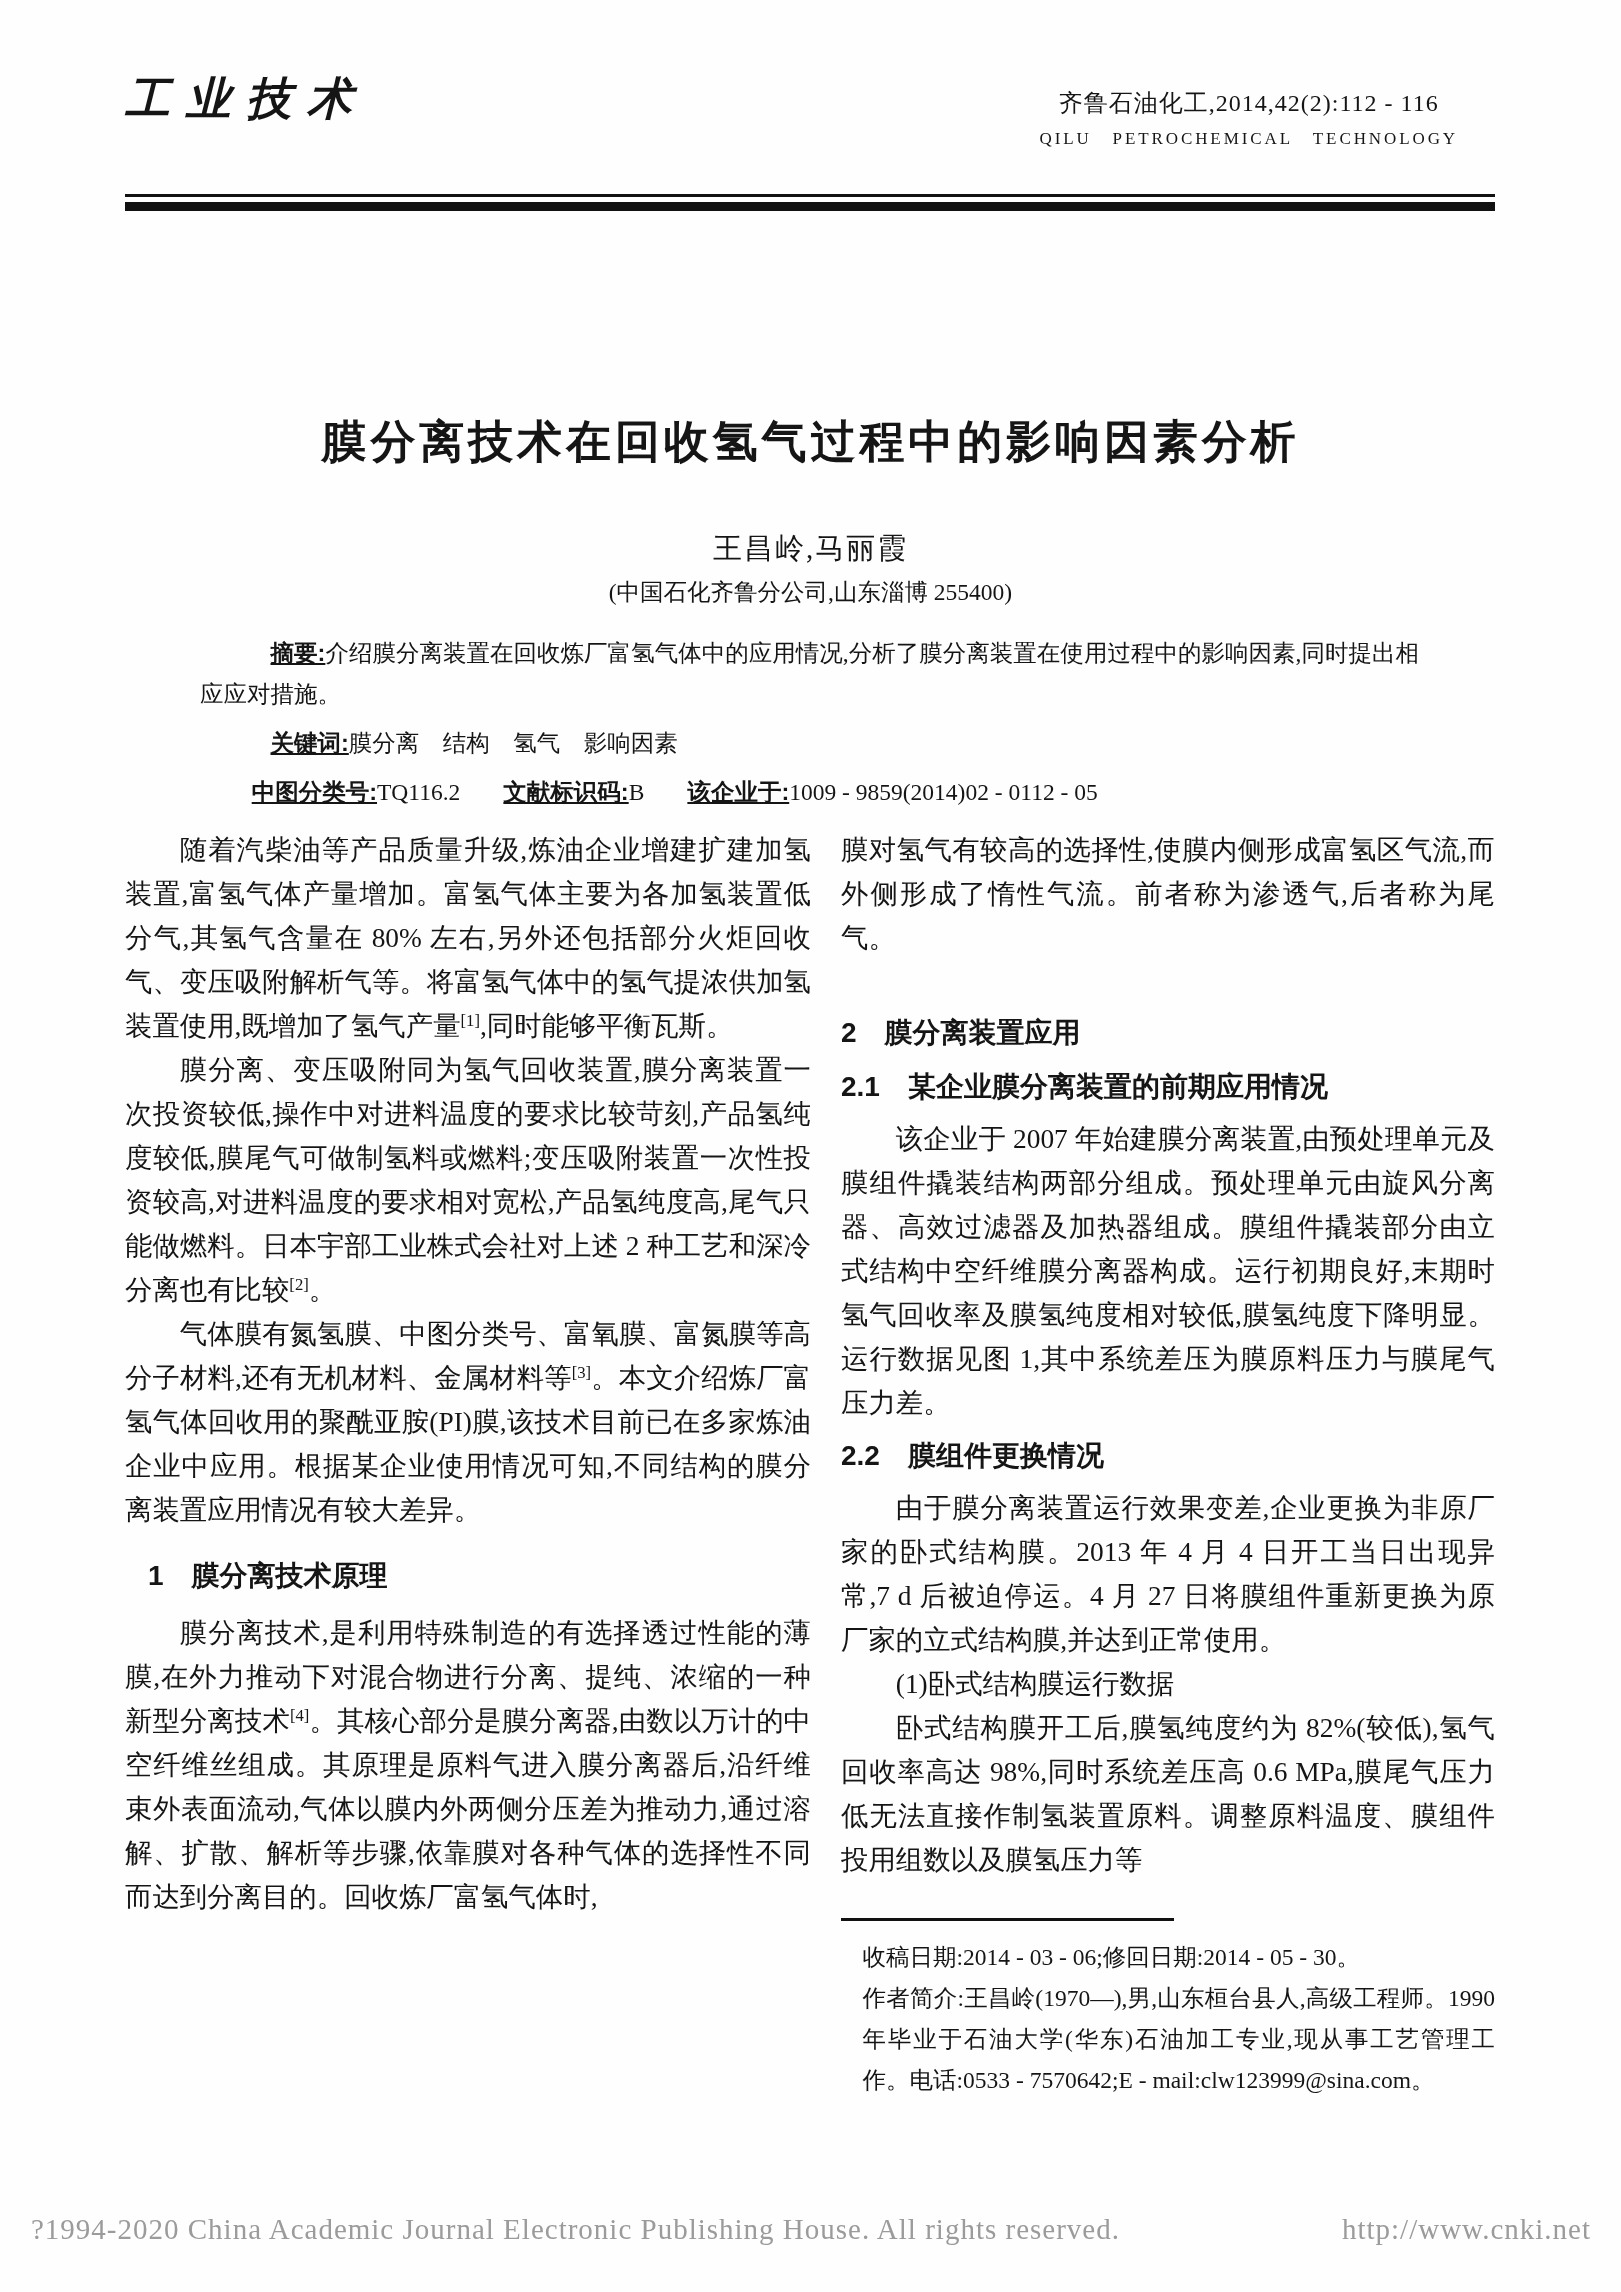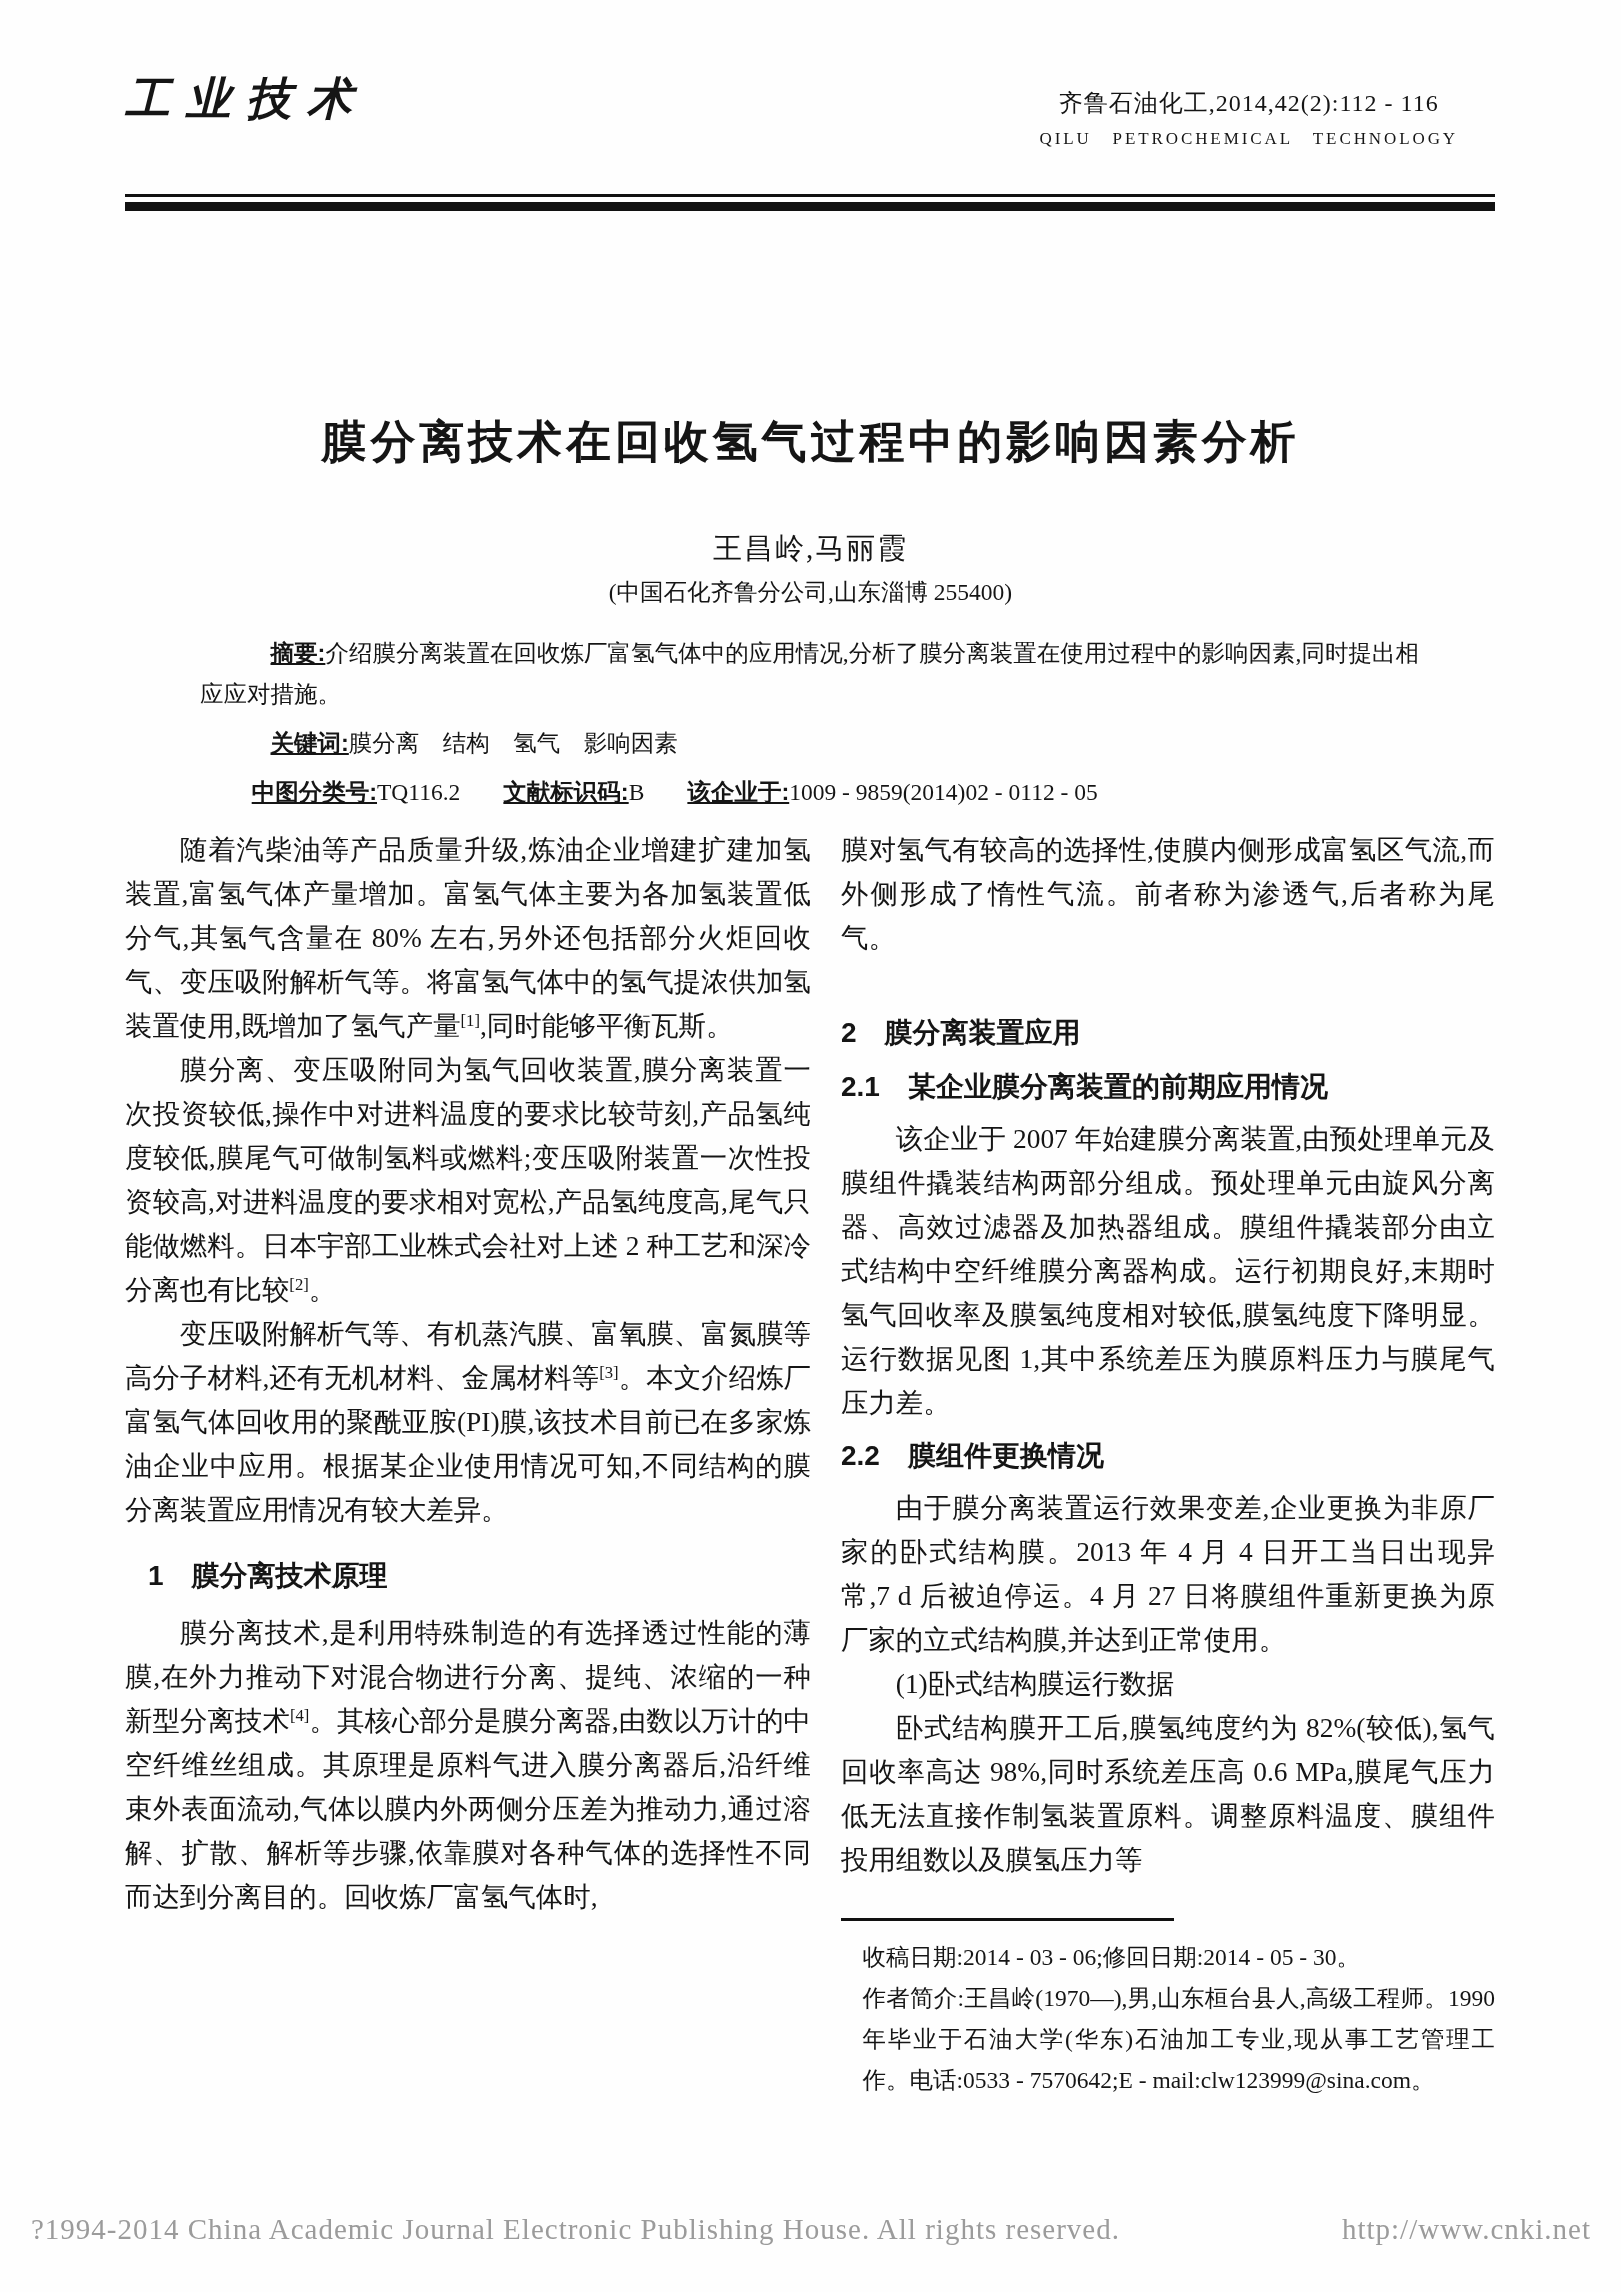--- a/index.html
+++ b/index.html
@@ -110,21 +110,21 @@
     <p class="abs"><span class="blabel">摘要:</span><span>介绍膜分离装置在回收炼厂富氢气体中的应用情况,分析了膜分离装置在使用过程中的影响因素,同时提出相应应对措施。</span></p>
     <p class="kw"><span class="blabel">关键词:</span><span>膜分离　结构　氢气　影响因素</span></p>
     <p class="cls"><span class="blabel">中图分类号:</span><span>TQ116.2</span><span class="gap"></span><span class="blabel">文献标识码:</span><span>B</span><span class="gap"></span><span class="blabel">该企业于:</span><span>1009 - 9859(2014)02 - 0112 - 05</span></p>
   </div>
 
   <div class="body">
 
     <div class="col col-left">
       <p class="ind"><span>随着汽柴油等产品质量升级,炼油企业增建扩建加氢装置,富氢气体产量增加。富氢气体主要为各加氢装置低分气,其氢气含量在 80% 左右,另外还包括部分火炬回收气、变压吸附解析气等。将富氢气体中的氢气提浓供加氢装置使用,既增加了氢气产量</span><sup class="ref">[1]</sup><span>,同时能够平衡瓦斯。</span></p>
       <p class="ind"><span>膜分离、变压吸附同为氢气回收装置,膜分离装置一次投资较低,操作中对进料温度的要求比较苛刻,产品氢纯度较低,膜尾气可做制氢料或燃料;变压吸附装置一次性投资较高,对进料温度的要求相对宽松,产品氢纯度高,尾气只能做燃料。日本宇部工业株式会社对上述 2 种工艺和深冷分离也有比较</span><sup class="ref">[2]</sup><span>。</span></p>
-      <p class="ind"><span>变压吸附解析气等、有机蒸汽膜、富氧膜、富氮膜等高分子材料,还有无机材料、金属材料等</span><sup class="ref">[3]</sup><span>。本文介绍炼厂富氢气体回收用的聚酰亚胺(PI)膜,该技术目前已在多家炼油企业中应用。根据某企业使用情况可知,不同结构的膜分离装置应用情况有较大差异。</span></p>
+      <p class="ind"><span>气体膜有氮氢膜、中图分类号、富氧膜、富氮膜等高分子材料,还有无机材料、金属材料等</span><sup class="ref">[3]</sup><span>。本文介绍炼厂富氢气体回收用的聚酰亚胺(PI)膜,该技术目前已在多家炼油企业中应用。根据某企业使用情况可知,不同结构的膜分离装置应用情况有较大差异。</span></p>
       <div class="sechead first">1　膜分离技术原理</div>
       <p class="ind"><span>膜分离技术,是利用特殊制造的有选择透过性能的薄膜,在外力推动下对混合物进行分离、提纯、浓缩的一种新型分离技术</span><sup class="ref">[4]</sup><span>。其核心部分是膜分离器,由数以万计的中空纤维丝组成。其原理是原料气进入膜分离器后,沿纤维束外表面流动,气体以膜内外两侧分压差为推动力,通过溶解、扩散、解析等步骤,依靠膜对各种气体的选择性不同而达到分离目的。回收炼厂富氢气体时,</span></p>
     </div>
 
     <div class="col col-right">
       <p>膜对氢气有较高的选择性,使膜内侧形成富氢区气流,而外侧形成了惰性气流。前者称为渗透气,后者称为尾气。</p>
       <div class="sechead h2m">2　膜分离装置应用</div>
       <div class="sechead sub">2.1　某企业膜分离装置的前期应用情况</div>
       <p class="ind">该企业于 2007 年始建膜分离装置,由预处理单元及膜组件撬装结构两部分组成。预处理单元由旋风分离器、高效过滤器及加热器组成。膜组件撬装部分由立式结构中空纤维膜分离器构成。运行初期良好,末期时氢气回收率及膜氢纯度相对较低,膜氢纯度下降明显。运行数据见图 1,其中系统差压为膜原料压力与膜尾气压力差。</p>
       <div class="sechead sub">2.2　膜组件更换情况</div>
@@ -135,18 +135,18 @@
 
     <div class="footnote">
       <div class="fn-rule"></div>
       <p>收稿日期:2014 - 03 - 06;修回日期:2014 - 05 - 30。</p>
       <p>作者简介:王昌岭(1970—),男,山东桓台县人,高级工程师。1990 年毕业于石油大学(华东)石油加工专业,现从事工艺管理工作。电话:0533 - 7570642;E - mail:clw123999@sina.com。</p>
     </div>
 
   </div>
 
   <div class="pgfooter">
-    <span>?1994-2014 China Academic Journal Electronic Publishing House. All rights reserved.</span>
+    <span>?1994-2020 China Academic Journal Electronic Publishing House. All rights reserved.</span>
     <span>http://www.cnki.net</span>
   </div>
 
 </div>
 
 
 </body></html>

